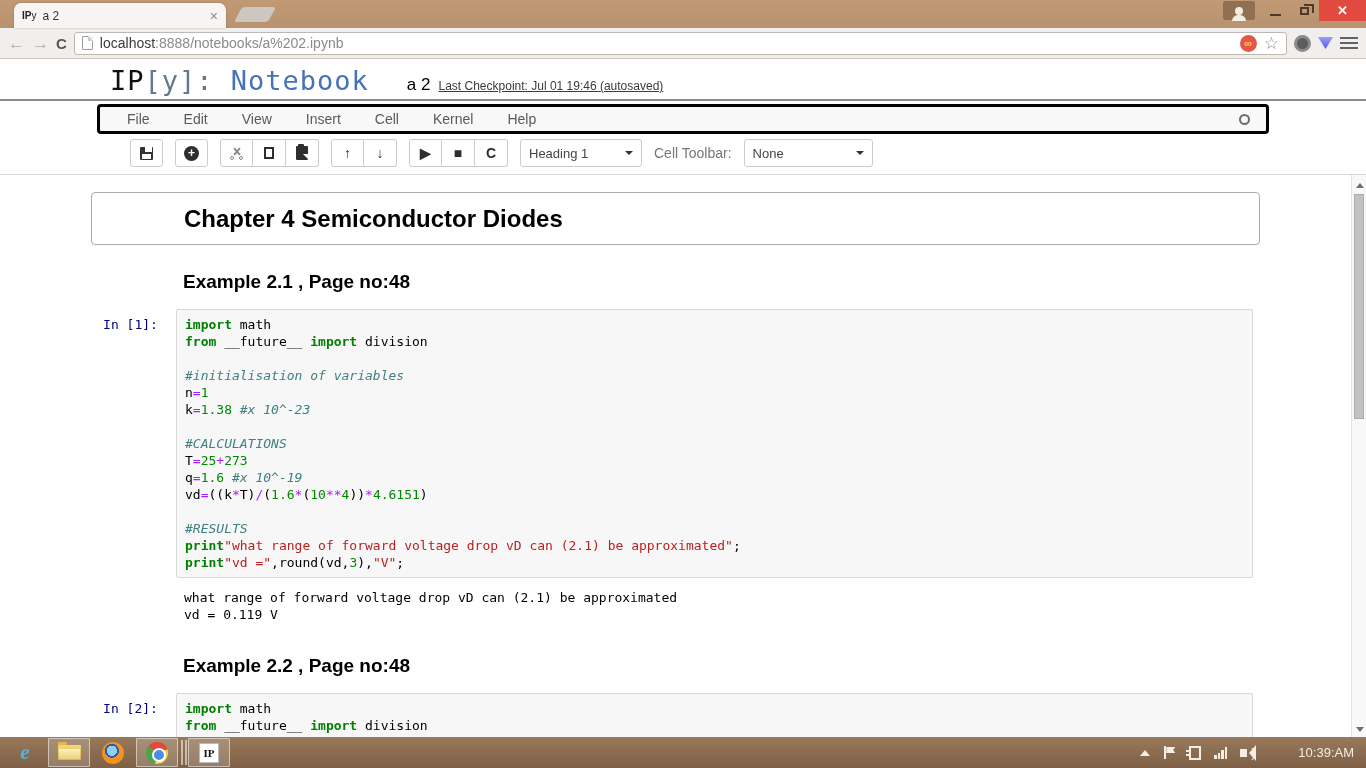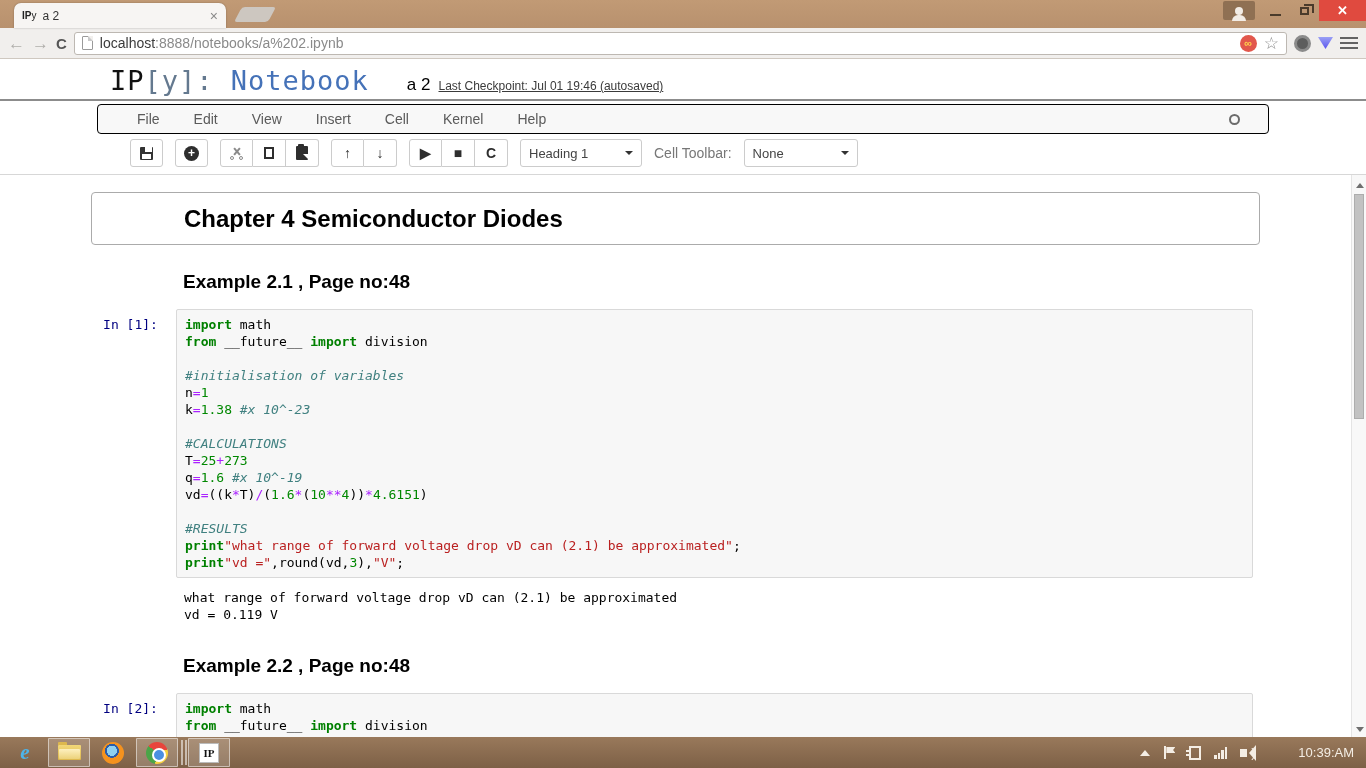--- a/index.html
+++ b/index.html
@@ -53,21 +53,21 @@
   .logo .ip{color:#111;font-weight:500;}
   .logo .y{color:#64798f;}
   .logo .nbk{color:var(--logoblue);}
   .nb-title-group{margin-left:38px;display:flex;align-items:baseline;gap:8px;}
   .nb-title{font-size:17px;color:#000;font-weight:500;}
   .nb-checkpoint{font-size:12px;color:#3b3b3b;text-decoration:underline;}
   .header-line{height:2px;background:#8c8c8c;}
 
   
   .menurow{background:#fff;padding:3px 97px 0 97px;}
-  .menubar{height:30px;background:#f8f8f8;border:1px solid #000000;border-radius:4px;display:flex;align-items:center;padding:0 22px;}
+  .menubar{height:30px;background:#f8f8f8;border:3px solid #000000;border-radius:4px;display:flex;align-items:center;padding:0 10px;}
   .menu-item{font-size:14px;color:#5a5a5a;padding:6px 17px;}
   .kernel-ind{margin-left:auto;margin-right:6px;width:11px;height:11px;border:2px solid #6b6b6b;border-radius:50%;}
 
   
   .toolrow{background:#fff;display:flex;align-items:center;gap:12px;padding:5px 0 7px 130px;}
   .btngroup{display:flex;}
   .tbtn{width:33px;height:28px;background:#fff;border:1px solid #ccc;border-left-width:0;
         display:flex;align-items:center;justify-content:center;color:#2e2e2e;font-size:14px;}
   .btngroup .tbtn:first-child{border-left-width:1px;border-radius:3px 0 0 3px;}
   .btngroup .tbtn:last-child{border-radius:0 3px 3px 0;}
@@ -86,21 +86,21 @@
   .icon-cut i.l{left:1px;} .icon-cut i.r{right:1px;}
   .icon-copy{width:10px;height:12px;border:2px solid #2e2e2e;position:relative;background:#fff;}
   .icon-copy::after{content:"";position:absolute;left:2px;top:-5px;width:8px;height:10px;border:2px solid #2e2e2e;border-bottom:none;background:#fff;z-index:-1;}
   .icon-paste{width:12px;height:14px;background:#2e2e2e;position:relative;border-radius:1px;}
   .icon-paste::before{content:"";position:absolute;left:2px;top:-2px;width:6px;height:3px;background:#2e2e2e;border-radius:1px;}
   .icon-paste::after{content:"";position:absolute;right:-2px;bottom:-1px;border-style:solid;border-width:0 7px 7px 0;border-color:transparent #fff transparent transparent;}
   .tsel{height:28px;border:1px solid #ccc;border-radius:3px;background:#fff;display:flex;align-items:center;
         font-size:13px;color:#444;padding:0 8px;position:relative;}
   .tsel .caret{margin-left:auto;width:0;height:0;border:4px solid transparent;border-top-color:#333;margin-top:4px;}
   .sel-celltype{width:122px;}
-  .sel-celltoolbar{width:114px;}
+  .sel-celltoolbar{width:129px;}
   .toolbar-label{font-size:14px;color:#777;}
   .tool-divider{height:1px;background:#d7d7d7;}
 
   
   .nbarea{position:relative;height:564px;background:#fff;overflow:hidden;}
   .cells{margin-left:91px;width:1169px;padding-top:17px;}
   .cell-box{border:1px solid #ababab;border-radius:4px;padding:9px 8px 9px 92px;}
   .cell-box h1{font-size:24px;color:#000;line-height:33px;}
   h2.sec{font-size:19px;color:#000;margin:26px 0 0 92px;}
   .coderow{display:flex;margin-top:16px;}

